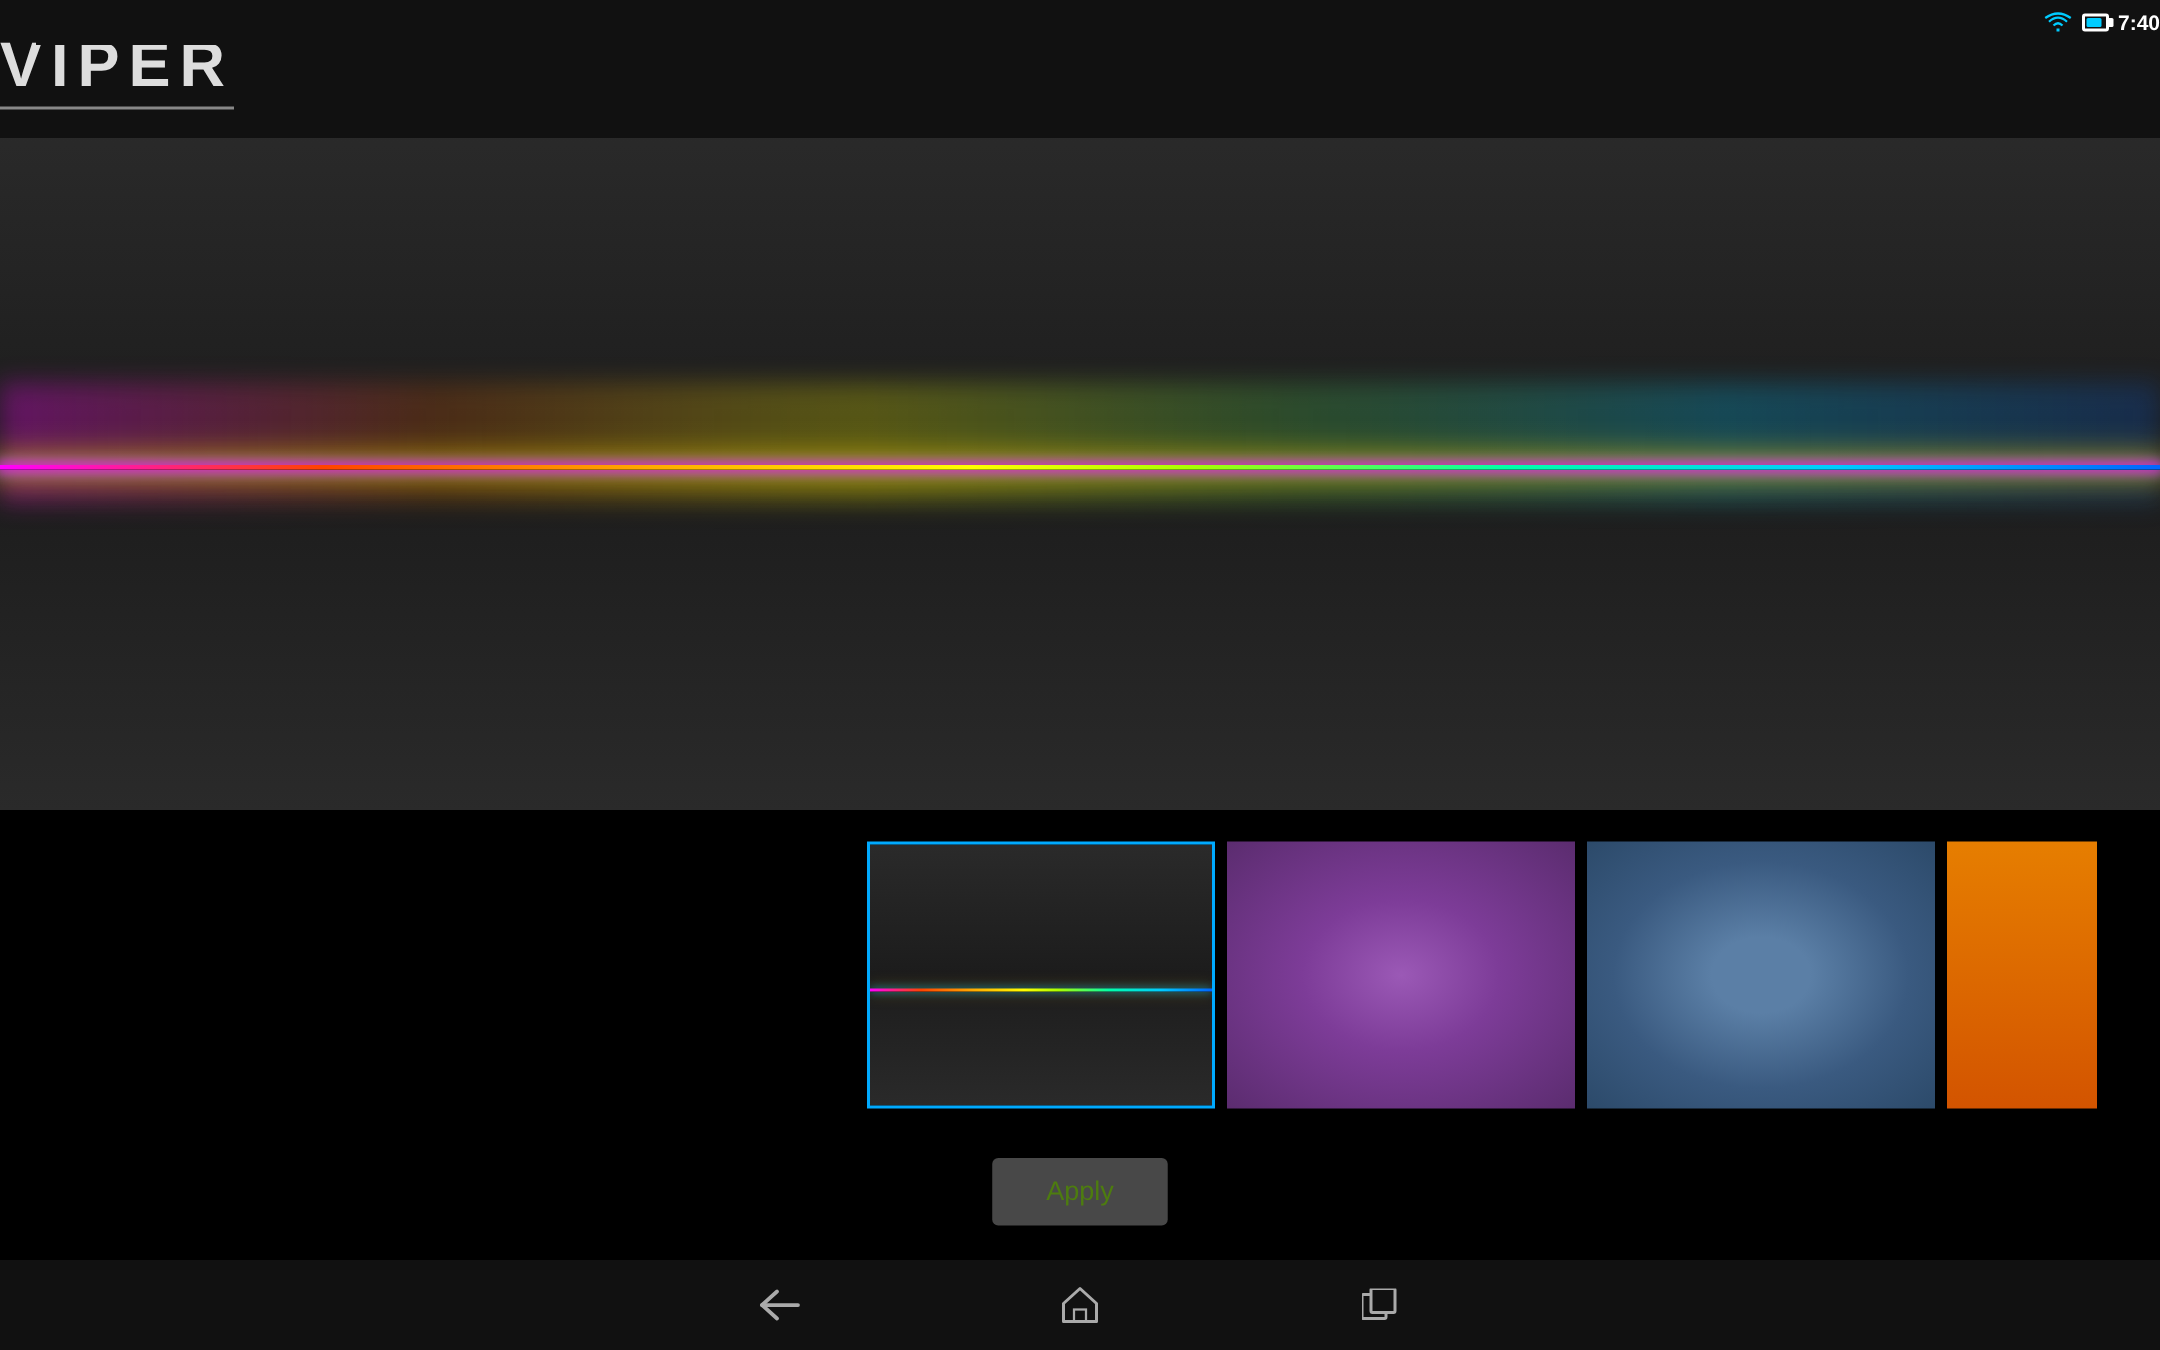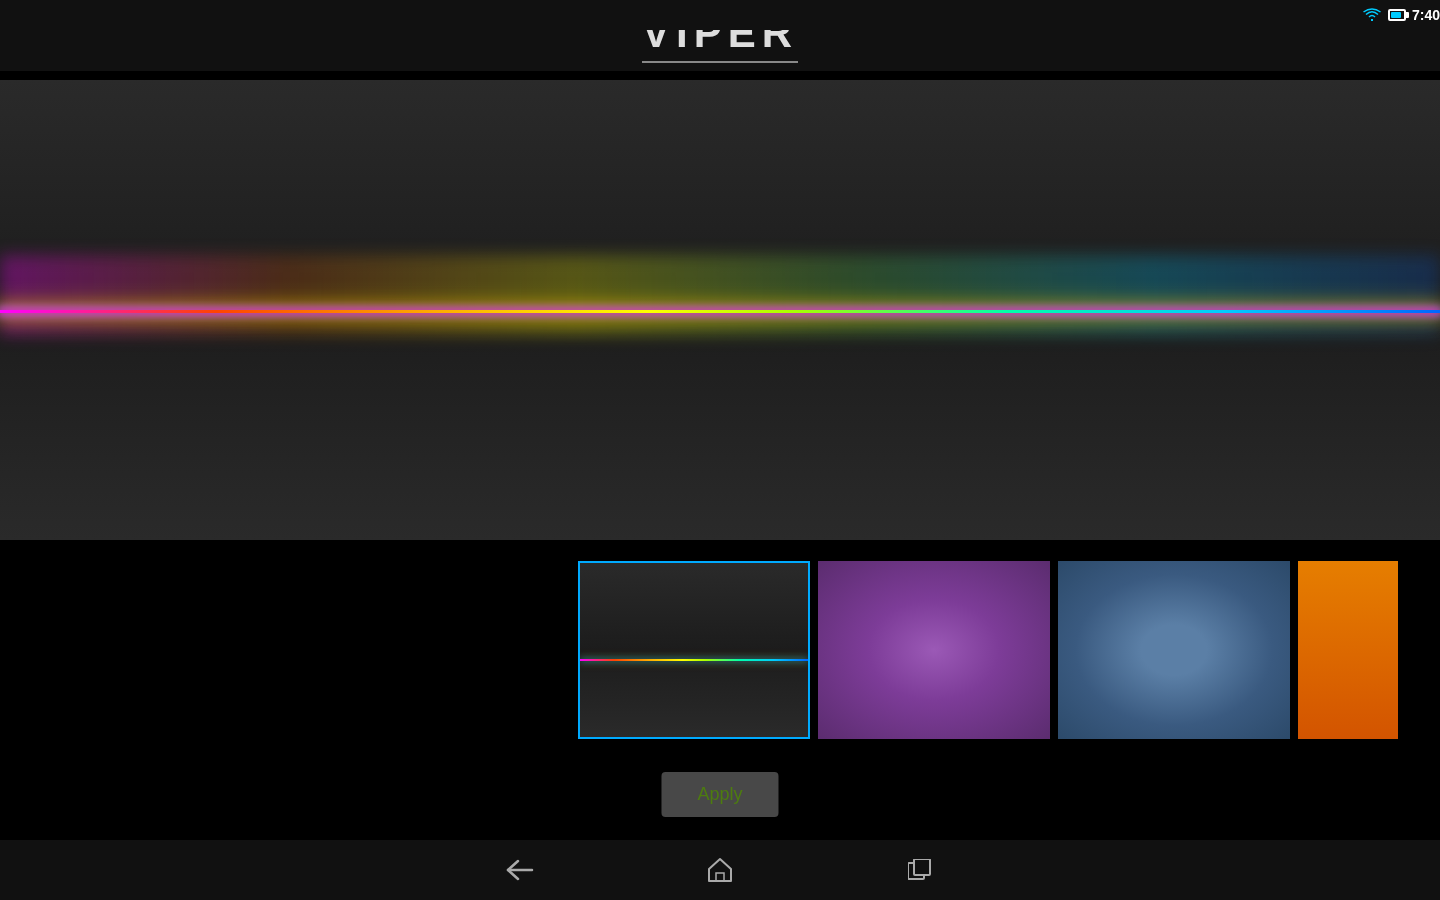--- a/index.html
+++ b/index.html
@@ -65,25 +65,25 @@
       left: 1px; top: 1px; bottom: 1px;
       width: 70%;
       background: #0cf;
       border-radius: 1px;
     }
 
     
     #app-header {
       position: absolute;
       top: 0; left: 0; right: 0;
-      height: 71px;
+      height: 92px;
       background: #111;
       display: flex;
       align-items: center;
-      justify-content: center;
+      justify-content: flex-start;
       z-index: 5;
     }
 
     #app-title {
       color: #ddd;
       font-size: 42px;
       font-weight: bold;
       font-family: 'Arial Black', sans-serif;
       letter-spacing: 6px;
       text-transform: uppercase;

